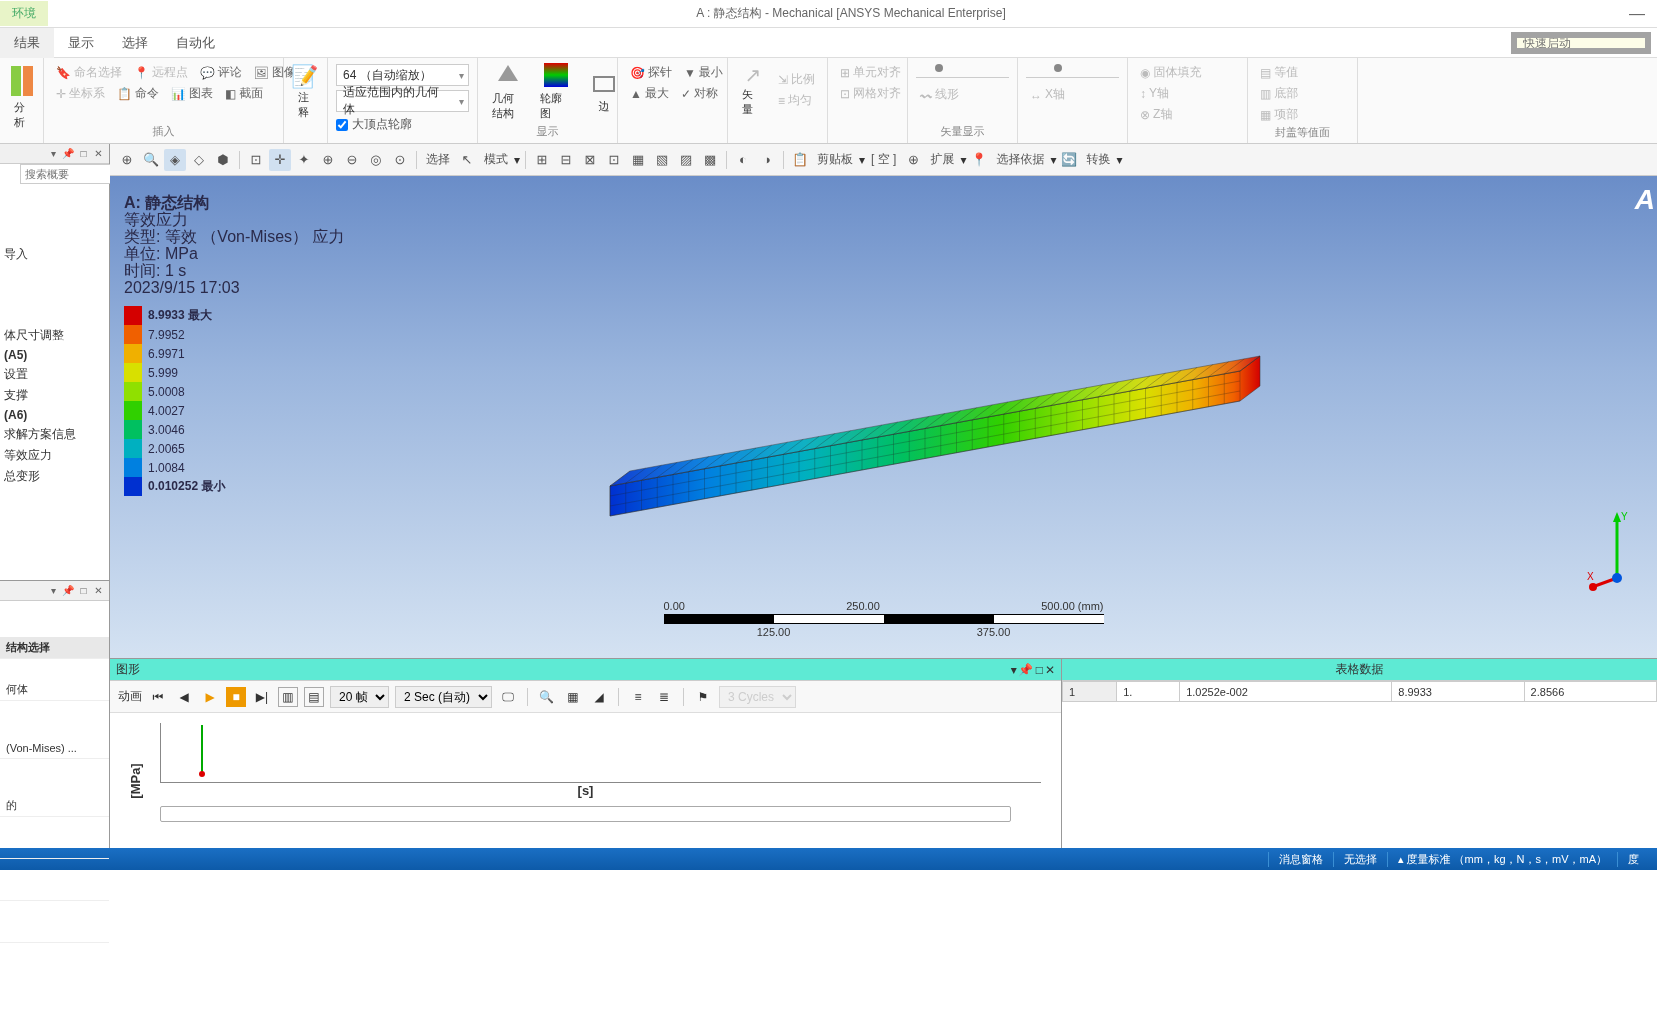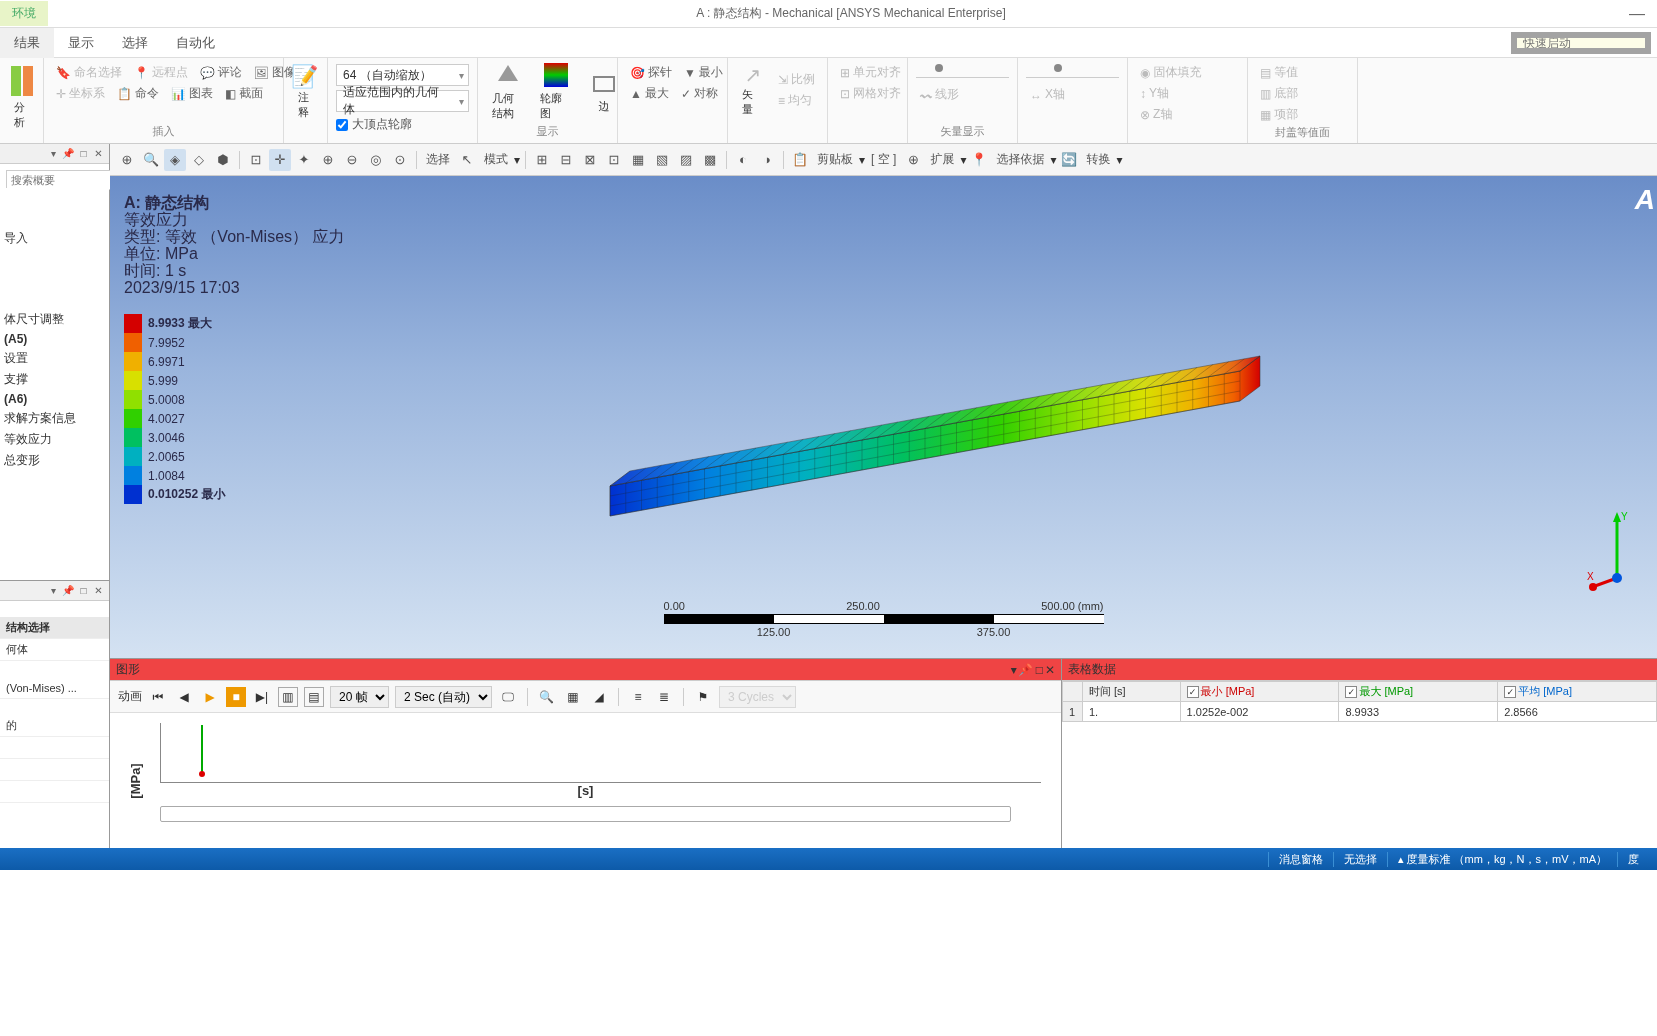--- a/index.html
+++ b/index.html
@@ -21,50 +21,50 @@
 .ribbon-btn.disabled { color:#bbb; }
 .ribbon-big { display:flex; flex-direction:column; align-items:center; font-size:11px; padding:2px 6px; cursor:pointer; }
 .combo { height:22px; border:1px solid #ccc; background:#fff; font-size:12px; padding:0 18px 0 6px; position:relative; display:flex; align-items:center; margin:2px 0; }
 .combo::after { content:"▾"; position:absolute; right:4px; color:#888; font-size:10px; }
 .checkbox-item { display:flex; align-items:center; gap:4px; font-size:12px; color:#555; padding:2px 0; }
 .checkbox-item input { width:12px; height:12px; }
 .main-area { display:flex; height:704px; }
 .left-panels { width:110px; display:flex; flex-direction:column; border-right:1px solid #999; }
 .panel-header { height:20px; background:#f0f0f0; border-bottom:1px solid #ccc; display:flex; align-items:center; justify-content:flex-end; gap:2px; padding:0 4px; }
 .panel-header .icon { width:13px; height:13px; font-size:10px; color:#666; cursor:pointer; display:flex; align-items:center; justify-content:center; }
-.search-row { height:24px; display:flex; align-items:flex-start; padding:6px; }
+.search-row { height:24px; display:flex; align-items:flex-end; padding:20px; }
 .search-row input { flex:1; height:20px; border:1px solid #ccc; font-size:11px; padding:0 4px; }
 .tree-area { flex:1; background:#fff; overflow:hidden; }
 .tree-item { padding:2px 4px; font-size:12px; color:#333; white-space:nowrap; cursor:pointer; }
 .tree-item.bold { font-weight:bold; }
 .details-panel { height:268px; border-top:1px solid #999; background:#fff; }
-.details-row { height:22px; border-bottom:1px solid #eee; padding:2px 6px; font-size:11px; display:flex; align-items:center; }
+.details-row { height:22px; border-bottom:1px solid #eee; padding:2px 6px; font-size:11px; display:flex; align-items:center;margin-top:20px; }
 .details-row.header { background:#e8e8e8; font-weight:bold; }
 .viewport-wrap { flex:1; display:flex; flex-direction:column; }
 .view-toolbar { height:32px; background:#f5f5f5; border-bottom:1px solid #ccc; display:flex; align-items:center; padding:0 6px; gap:2px; }
 .vtb-btn { width:22px; height:22px; display:flex; align-items:center; justify-content:center; font-size:13px; color:#555; cursor:pointer; border-radius:2px; }
 .vtb-sep { width:1px; height:18px; background:#ccc; margin:0 3px; }
 .vtb-text { font-size:12px; color:#555; padding:0 4px; cursor:pointer; }
 .viewport { flex:1; position:relative; background:linear-gradient(to bottom,#6a8dc8 0%,#9ab5dd 40%,#d4e2f2 100%); overflow:hidden; }
 .legend-info { position:absolute; left:14px; top:18px; font-size:16px; line-height:17px; color:#2a2a4a; }
 .legend-info .bold { font-weight:bold; }
-.color-legend { position:absolute; left:14px; top:138px; }
+.color-legend { position:absolute; left:14px; top:130px; }
 .legend-row { display:flex; align-items:center; height:19px; }
 .legend-chip { width:18px; height:19px; }
 .legend-label { font-size:12px; color:#2a2a4a; margin-left:6px; }
 .scalebar { position:absolute; bottom:20px; left:50%; transform:translateX(-50%); width:440px; }
 .scale-ticks { display:flex; justify-content:space-between; font-size:11px; color:#333; }
 .scale-bar { height:10px; display:flex; margin:2px 0; }
 .scale-bar div { flex:1; }
 .scale-bar div:nth-child(odd) { background:#000; }
 .scale-bar div:nth-child(even) { background:#fff; border-top:1px solid #000; border-bottom:1px solid #000; }
 .triad { position:absolute; right:10px; bottom:60px; width:60px; height:90px; }
 .bottom-panels { height:190px; display:flex; border-top:1px solid #999; }
 .graph-panel { flex:1; border-right:1px solid #999; display:flex; flex-direction:column; background:#fff; }
-.panel-title-bar { height:22px; background:#ef4444; border-bottom:1px solid #ccc; display:flex; align-items:center; padding:0 6px; font-size:12px; }
+.panel-title-bar { height:22px; background:#5eead4; border-bottom:1px solid #ccc; display:flex; align-items:center; padding:0 6px; font-size:12px;justify-content:center; }
 .panel-title-bar .controls { margin-left:auto; display:flex; gap:2px; }
 .graph-toolbar { height:32px; background:#f8f8f8; border-bottom:1px solid #ddd; display:flex; align-items:center; padding:0 8px; gap:6px; }
 .graph-toolbar .gtb-btn { width:20px; height:20px; display:flex; align-items:center; justify-content:center; cursor:pointer; font-size:12px; }
 .graph-toolbar select, .graph-toolbar .combo-small { height:22px; border:1px solid #ccc; font-size:12px; padding:0 4px; }
 .graph-body { flex:1; position:relative; padding:10px 20px; }
 .graph-axis-y { position:absolute; left:8px; top:50%; transform:translateY(-50%) rotate(-90deg); font-weight:bold; font-size:13px; }
 .graph-axis-x { text-align:center; font-weight:bold; font-size:13px; }
 .graph-plot { height:60px; border-left:1px solid #888; border-bottom:1px solid #888; margin-left:30px; position:relative; }
 .graph-slider { height:16px; background:#fff; border:1px solid #aaa; margin:8px 30px 0 30px; border-radius:2px; }
 .table-panel { width:595px; display:flex; flex-direction:column; background:#fff; }
@@ -540,27 +540,20 @@
           <div class="graph-axis-x">[s]</div>
           <div class="graph-slider"></div>
         </div>
       </div>
       <div class="table-panel">
         <div class="panel-title-bar">
             <span>表格数据</span>
           </div>
         <table class="data-table">
           <tbody>
-              <tr>
-            <th style="width:20px"></th>
-            <th>时间 [s]</th>
-            <th><span class="chk">✓</span><span style="color:#c00">最小 [MPa]</span></th>
-            <th><span class="chk">✓</span><span style="color:#090">最大 [MPa]</span></th>
-            <th><span class="chk">✓</span><span style="color:#06c">平均 [MPa]</span></th>
-          </tr>
           <tr>
             <td style="background:#eee">1</td>
             <td>1.</td>
             <td>1.0252e-002</td>
             <td>8.9933</td>
             <td>2.8566</td>
           </tr>
         </tbody>
           </table>
       </div>

